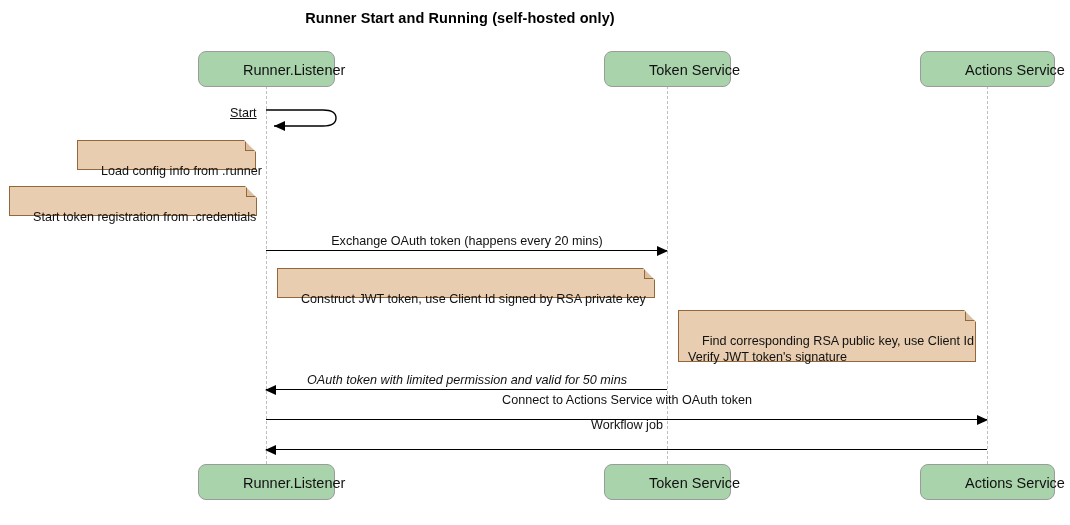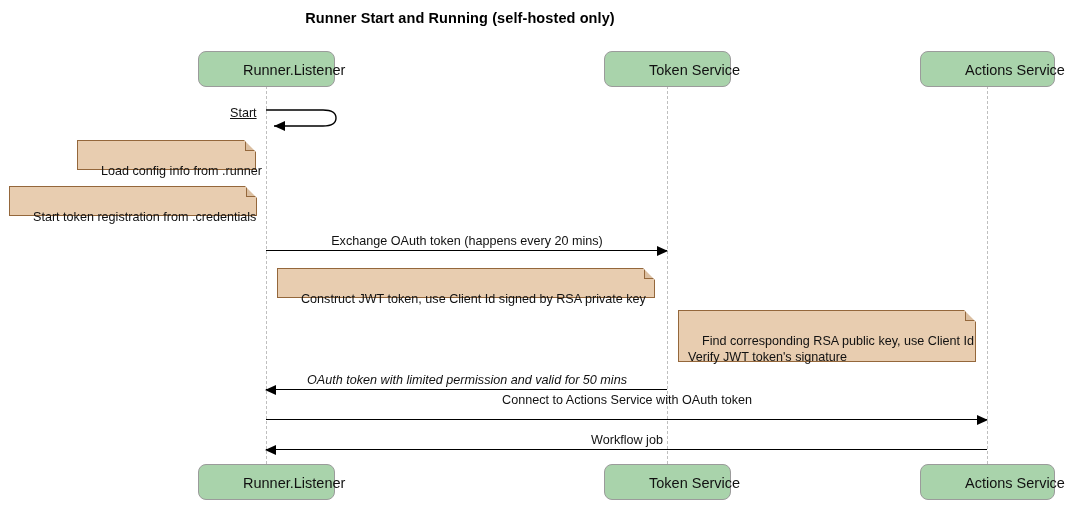--- a/index.html
+++ b/index.html
@@ -186,21 +186,21 @@
   <div class="msg-label" style="left:467px; top:373px;font-style:italic;">OAuth token with limited permission and valid for 50 mins</div>
   <div class="msg" style="left:266px; top:389px; width:401px;">
     <span class="arrowhead left"></span>
   </div>
 
   <div class="msg-label" style="left:627px; top:393px;">Connect to Actions Service with OAuth token</div>
   <div class="msg" style="left:266px; top:419px; width:721px;">
     <span class="arrowhead right"></span>
   </div>
 
-  <div class="msg-label" style="left:627px; top:433px;">Workflow job</div>
+  <div class="msg-label" style="left:627px; top:418px;">Workflow job</div>
   <div class="msg" style="left:266px; top:449px; width:721px;">
     <span class="arrowhead left"></span>
   </div>
 
   <div class="participant" style="left:198px; top:464px; width:137px;">Runner.Listener</div>
   <div class="participant" style="left:604px; top:464px; width:127px;">Token Service</div>
   <div class="participant" style="left:920px; top:464px; width:135px;">Actions Service</div>
 
 </div>
 

